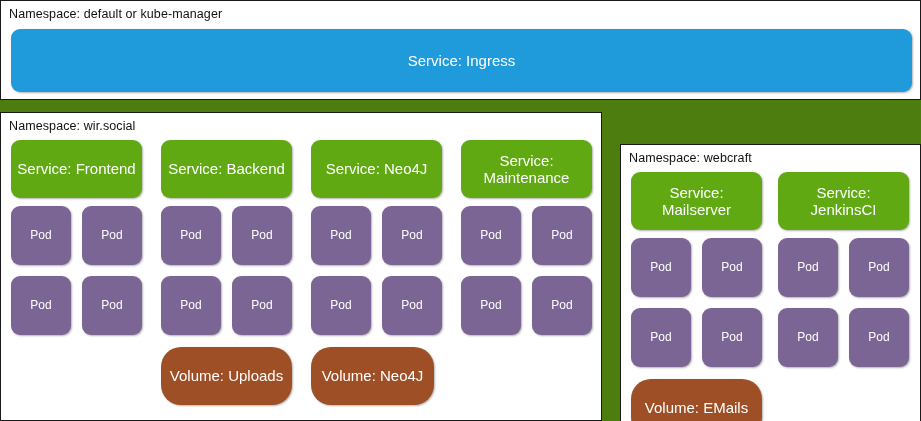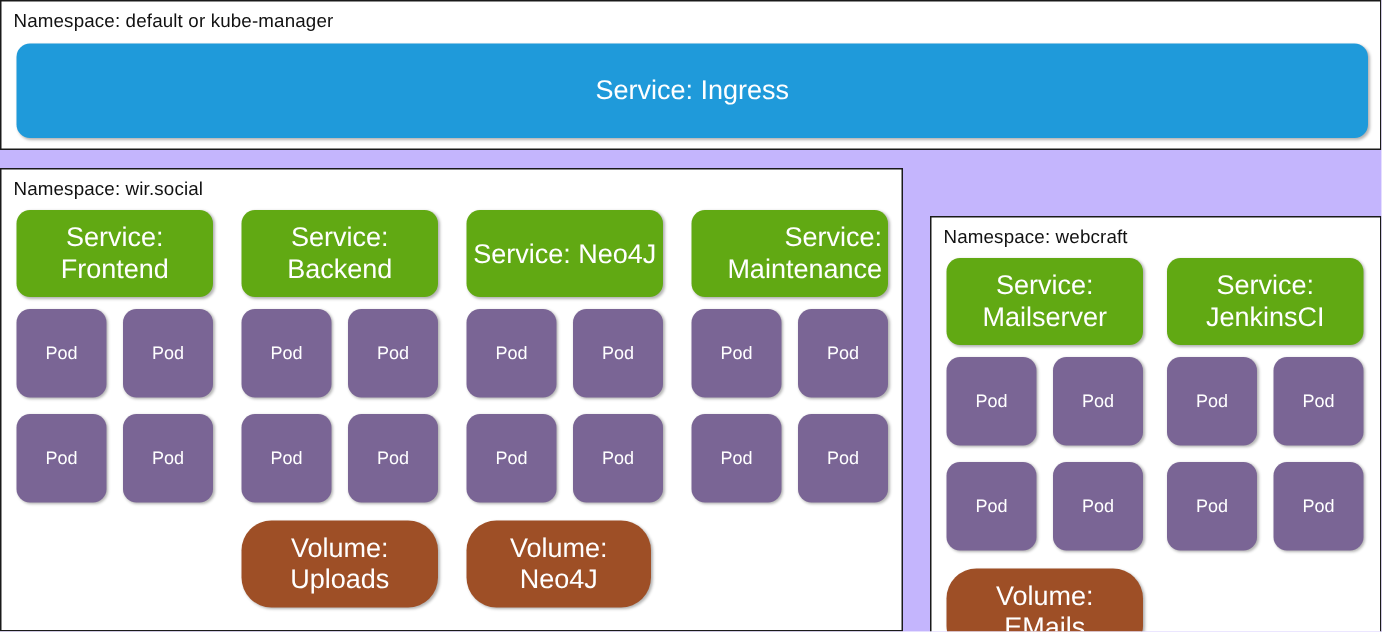--- a/index.html
+++ b/index.html
@@ -8,21 +8,21 @@
     background: #ffffff;
   }
   body {
     font-family: "Liberation Sans", sans-serif;
   }
 
   #canvas {
     position: relative;
     width: 921px;
     height: 421px;
-    background: #c4b5fd;
+    background: #4d7c0f;
     overflow: hidden;
   }
 
   
   .ns-panel {
     position: absolute;
     background: #ffffff;
     border: 1px solid #1a1a1a;
     box-sizing: border-box;
     overflow: hidden;
@@ -44,21 +44,21 @@
   
   .node {
     position: absolute;
     box-sizing: border-box;
     border-radius: 9px;
     display: flex;
     align-items: center;
     justify-content: center;
     text-align: center;
     color: #ffffff;
-    font-size: 18px;
+    font-size: 15px;
     line-height: 1.15;
     padding: 2px 4px;
     box-shadow: 1px 1px 2px rgba(0,0,0,0.30);
     -webkit-font-smoothing: antialiased;
   }
   .node.ingress { background: #1f9ada; }
   .node.service { background: #61a913; }
   .node.pod     { background: #7a6595; font-size: 12px; }
   .node.volume  { background: #9e4f26; border-radius: 20px; }
 </style>
@@ -88,21 +88,21 @@
     <div class="node pod" style="left:231px; top:163px; width:60px; height:59px;">Pod</div>
     <div class="node volume" style="left:160px; top:234px; width:131px; height:58px;">Volume: Uploads</div>
 
     <div class="node service" style="left:310px; top:27px; width:131px; height:58px;">Service: Neo4J</div>
     <div class="node pod" style="left:310px; top:93px; width:60px; height:59px;">Pod</div>
     <div class="node pod" style="left:381px; top:93px; width:60px; height:59px;">Pod</div>
     <div class="node pod" style="left:310px; top:163px; width:60px; height:59px;">Pod</div>
     <div class="node pod" style="left:381px; top:163px; width:60px; height:59px;">Pod</div>
     <div class="node volume" style="left:310px; top:234px; width:123px; height:58px;">Volume: Neo4J</div>
 
-    <div class="node service" style="left:460px; top:27px; width:131px; height:58px;text-align:right;">Service: Maintenance</div>
+    <div class="node service" style="left:460px; top:27px; width:131px; height:58px;">Service: Maintenance</div>
     <div class="node pod" style="left:460px; top:93px; width:60px; height:59px;">Pod</div>
     <div class="node pod" style="left:531px; top:93px; width:60px; height:59px;">Pod</div>
     <div class="node pod" style="left:460px; top:163px; width:60px; height:59px;">Pod</div>
     <div class="node pod" style="left:531px; top:163px; width:60px; height:59px;">Pod</div>
   </div>
 
   <div class="ns-panel" id="ns-right">
     <div class="ns-label">Namespace: webcraft</div>
 
     <div class="node service" style="left:10px; top:27px; width:131px; height:58px;">Service: Mailserver</div>

